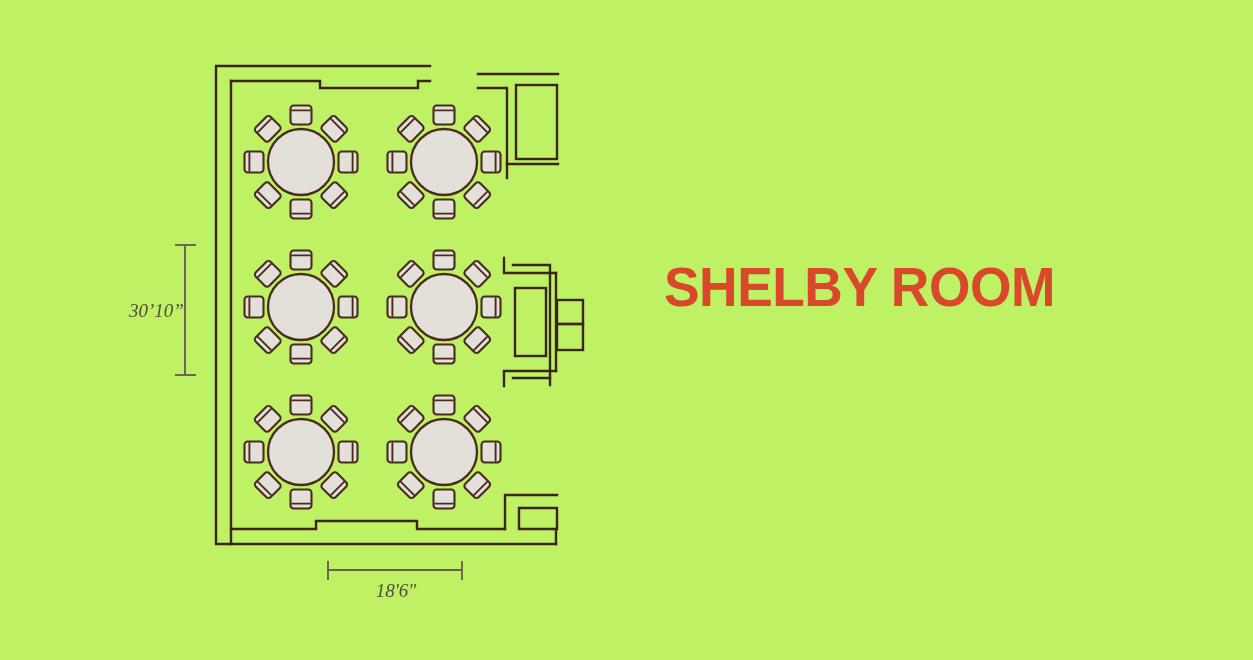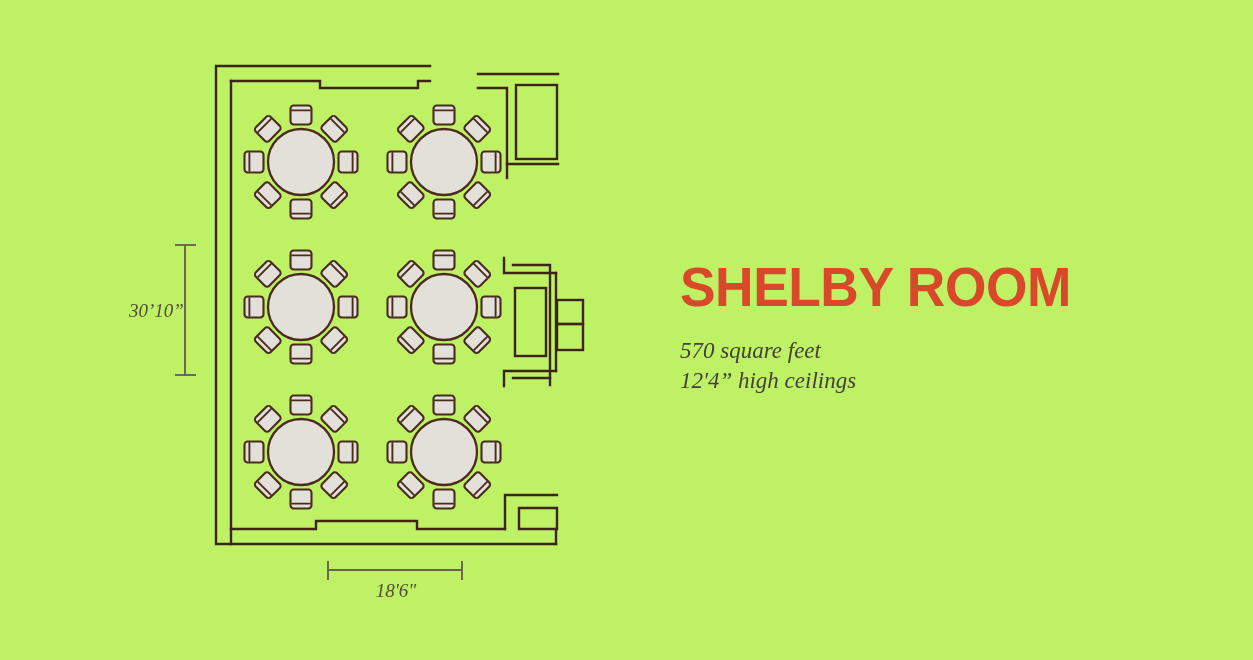--- a/index.html
+++ b/index.html
@@ -24,21 +24,21 @@
   #floorplan-svg {
     position: absolute;
     left: 0;
     top: 0;
     width: 1253px;
     height: 660px;
     display: block;
   }
   #info-panel {
     position: absolute;
-    left: 680px;
+    left: 664px;
     top: 258px;
     width: 470px;
   }
   #room-title {
     font-family: "Liberation Sans", sans-serif;
     font-weight: bold;
     font-size: 55px;
     line-height: 58px;
     letter-spacing: -0.5px;
     color: #d9482a;
@@ -153,19 +153,15 @@
     <g stroke="#6b6058" stroke-width="1.9" fill="none" stroke-linecap="butt">
       <line x1="328" y1="570" x2="462" y2="570"></line>
       <line x1="328" y1="561" x2="328" y2="580"></line>
       <line x1="462" y1="561" x2="462" y2="580"></line>
     </g>
     <text class="dim-label" x="396" y="597" text-anchor="middle">18'6"</text>
   </svg>
 
   <div id="info-panel">
     <h1 id="room-title">SHELBY ROOM</h1>
-    <div id="room-specs">
-      <div class="spec-line">570 square feet</div>
-      <div class="spec-line">12'4” high ceilings</div>
-    </div>
   </div>
 
 </div>
 
 </body></html>

